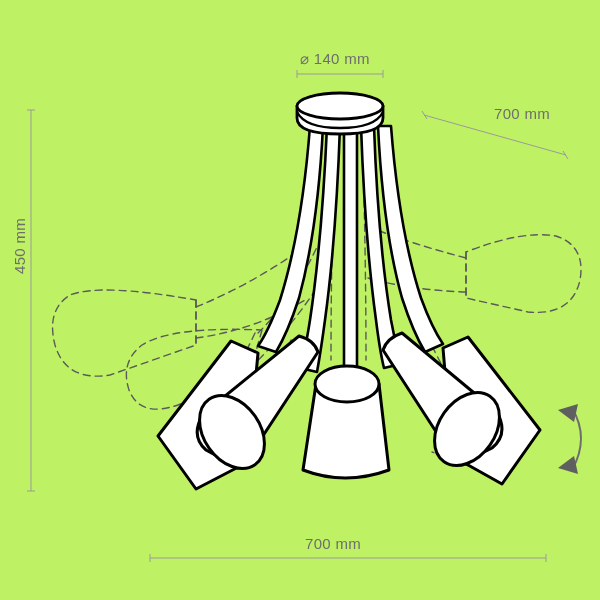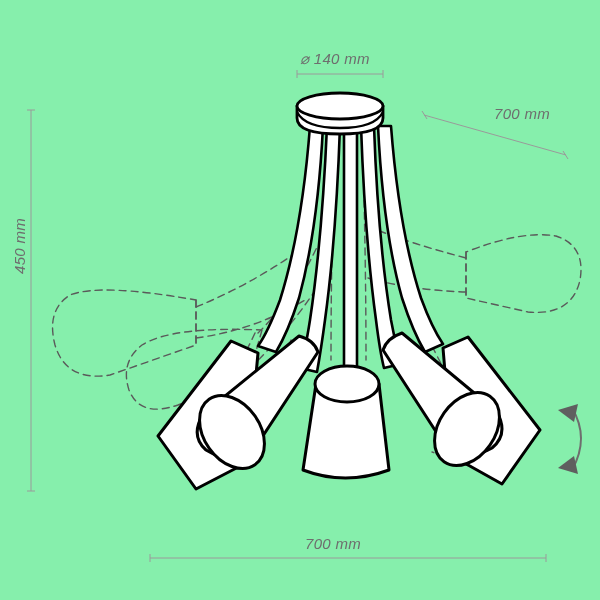--- a/index.html
+++ b/index.html
@@ -7,23 +7,22 @@
     padding: 0;
     background: #ffffff;
   }
   body {
     font-family: "Liberation Sans", sans-serif;
   }
   #page {
     position: relative;
     width: 600px;
     height: 600px;
-    background: #86efac;
+    background: #bef264;
     overflow: hidden;
-    font-style: italic;
   }
   #drawing {
     position: absolute;
     left: 0;
     top: 0;
     width: 600px;
     height: 600px;
   }
   .dim-label {
     position: absolute;

